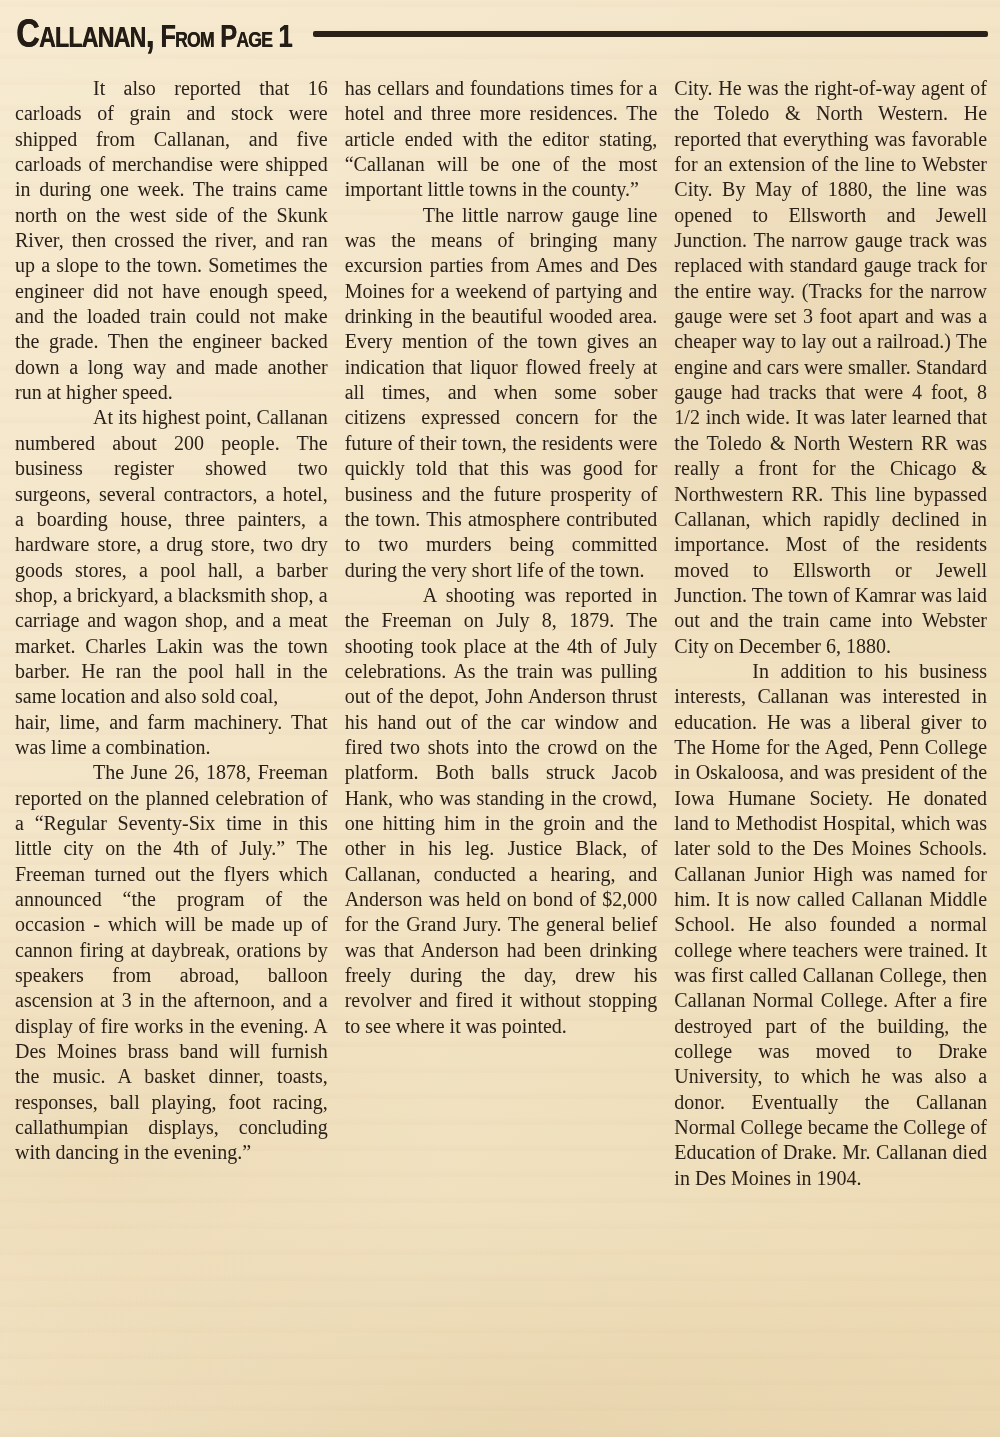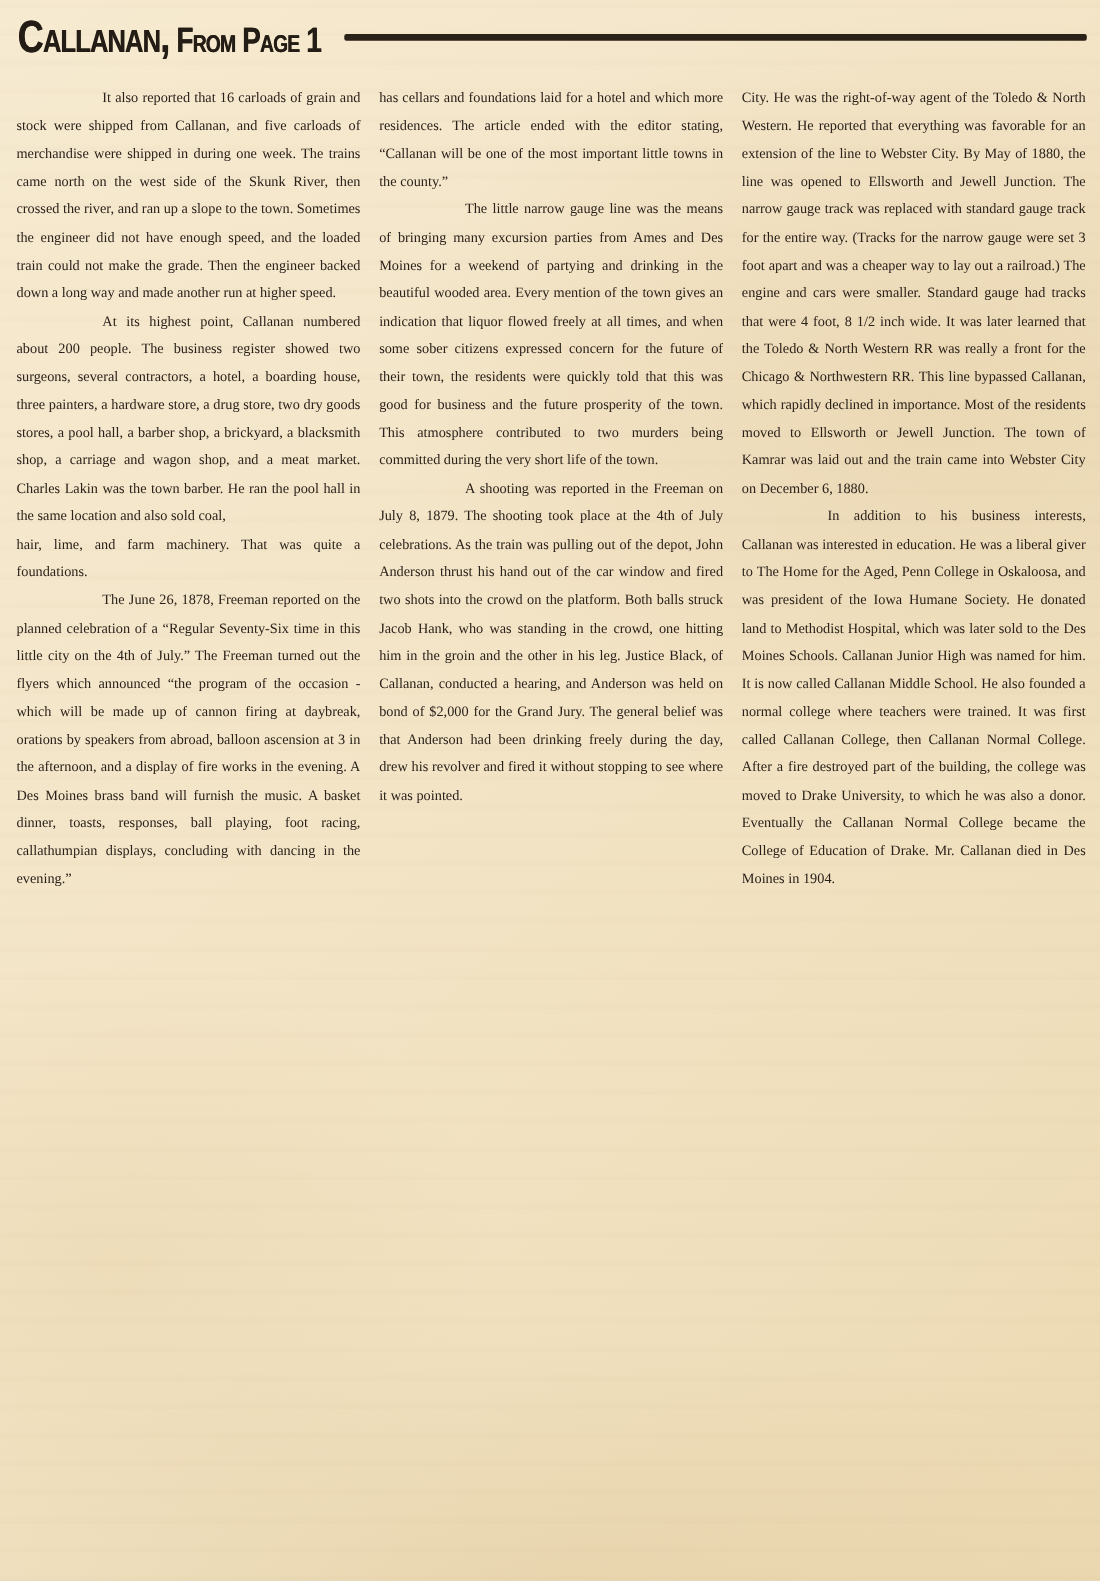--- a/index.html
+++ b/index.html
@@ -62,21 +62,21 @@
   .article {
     position: absolute;
     top: 76px; left: 15px; right: 13px; bottom: 0;
     display: flex;
     gap: 17px;
   }
   .col {
     flex: 1 1 0;
     min-width: 0;
     text-align: justify;
-    font-size: 13px;
+    font-size: 20px;
     line-height: 25.35px;
     color: #2a211a;
   }
   .col p { margin: 0; padding: 0; }
   .col p.indent { text-indent: 78px; }
 </style>
 </head>
 <body>
 
 <div class="page">
@@ -86,26 +86,26 @@
       <span class="t-main">Callanan,</span><span class="t-sub">From Page 1</span>
     </div>
     <div class="masthead-rule"></div>
   </div>
 
   <div class="article">
 
     <div class="col">
       <p class="indent">It also reported that 16 carloads of grain and stock were shipped from Callanan, and five carloads of merchandise were shipped in during one week.  The trains came north on the west side of the Skunk River, then crossed the river, and ran up a slope to the town.  Sometimes the engineer did not have enough speed, and the loaded train could not make the grade.  Then the engineer backed down a long way and made another run at higher speed.</p>
       <p class="indent">At its highest point, Callanan numbered about 200 people.  The business register showed two surgeons, several contractors, a hotel, a boarding house, three painters, a hardware store, a drug store, two dry goods stores, a pool hall, a barber shop, a brickyard, a blacksmith shop, a carriage and wagon shop, and a meat market.  Charles Lakin was the town barber.  He ran the pool hall in the same location and also sold coal,</p>
-      <p>hair, lime, and farm machinery. That was quite a foundations.</p>
+      <p>hair, lime, and farm machinery. That was lime a combination.</p>
       <p class="indent">The June 26, 1878, Freeman reported on the planned celebration of a “Regular Seventy-Six time in this little city on the 4th of July.”  The Freeman turned out the flyers which announced “the program of the occasion - which will be made up of cannon firing at daybreak, orations by speakers from abroad, balloon ascension at 3 in the afternoon, and a display of fire works in the evening.  A Des Moines brass band will furnish the music.  A basket dinner, toasts, responses, ball playing, foot racing, callathumpian displays, concluding with dancing in the evening.”</p>
     </div>
 
     <div class="col">
-      <p>has cellars and foundations laid for a hotel and which more residences.  The article ended with the editor stating, “Callanan will be one of the most important little towns in the county.”</p>
+      <p>has cellars and foundations times for a hotel and three more residences.  The article ended with the editor stating, “Callanan will be one of the most important little towns in the county.”</p>
       <p class="indent">The little narrow gauge line was the means of bringing many excursion parties from Ames and Des Moines for a weekend of partying and drinking in the beautiful wooded area. Every mention of the town gives an indication that liquor flowed freely at all times, and when some sober citizens expressed concern for the future of their town, the residents were quickly told that this was good for business and the future prosperity of the town.  This atmosphere contributed to two murders being committed during the very short life of the town.</p>
       <p class="indent">A shooting was reported in the Freeman on July 8, 1879.  The shooting took place at the 4th of July celebrations.  As the train was pulling out of the depot, John Anderson thrust his hand out of the car window and fired two shots into the crowd on the platform.  Both balls struck Jacob Hank, who was standing in the crowd, one hitting him in the groin and the other in his leg. Justice Black, of Callanan, conducted a hearing, and Anderson was held on bond of $2,000 for the Grand Jury.  The general belief was that Anderson had been drinking freely during the day, drew his revolver and fired it without stopping to see where it was pointed.</p>
     </div>
 
     <div class="col">
       <p>City.  He was the right-of-way agent of the Toledo &amp; North Western.  He reported that everything was favorable for an extension of the line to Webster City. By May of 1880, the line was opened to Ellsworth and Jewell Junction.   The narrow gauge track was replaced with standard gauge track for the entire way. (Tracks for the narrow gauge were set 3 foot apart and was a cheaper way to lay out a railroad.)  The engine and cars were smaller.    Standard gauge had tracks that were 4 foot, 8 1/2 inch wide.  It was later learned that the Toledo &amp; North Western RR was really a front for the Chicago &amp; Northwestern RR.  This line bypassed Callanan, which rapidly declined in importance.  Most of the residents moved to Ellsworth or Jewell Junction.  The town of Kamrar was laid out and the train came into Webster City on December 6, 1880.</p>
       <p class="indent">In addition to his business interests,  Callanan was interested in education.  He was a liberal giver to The Home for the Aged, Penn College in Oskaloosa, and was president of the Iowa Humane Society.  He donated land to Methodist Hospital, which was later sold to the Des Moines Schools. Callanan Junior High was named for him.  It is now called Callanan Middle School.  He also founded a normal college where teachers were trained.   It was first called Callanan College, then Callanan Normal College.  After a fire destroyed part of the building, the college was moved to Drake University, to which he was also a donor.  Eventually the Callanan Normal College became the College of Education of Drake.  Mr. Callanan died in Des Moines in 1904.</p>
     </div>
 
   </div>

